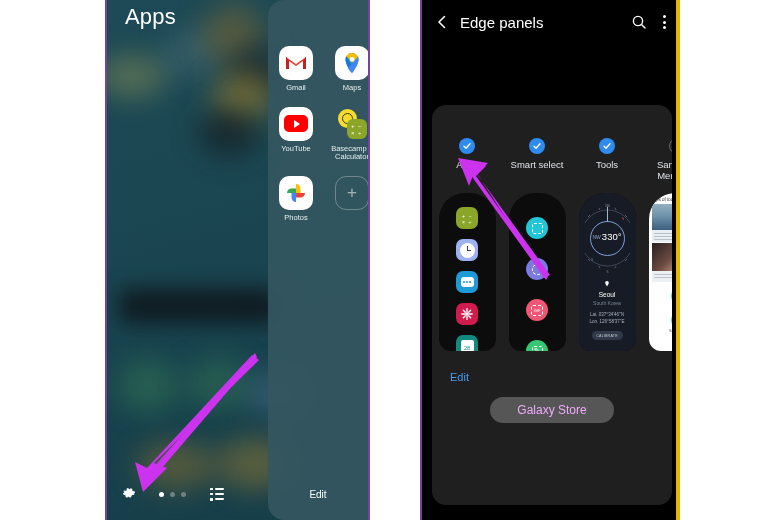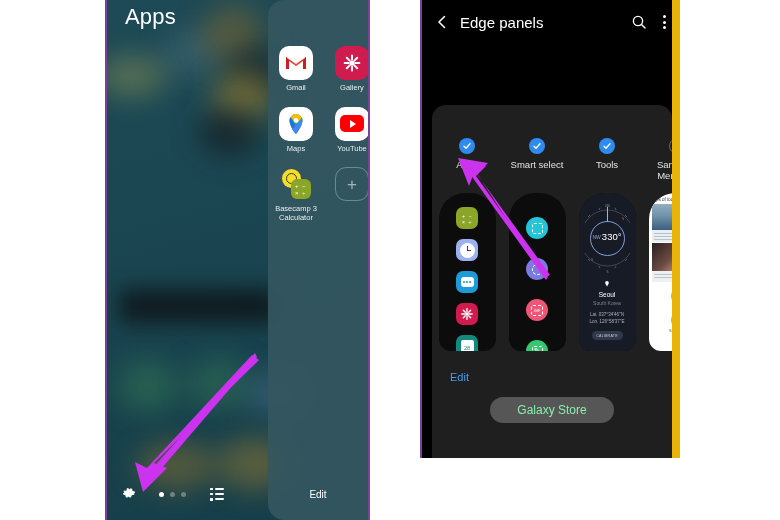--- a/index.html
+++ b/index.html
@@ -72,23 +72,23 @@
   .dots { display: flex; align-items: center; gap: 6px; margin-left: 22px; }
   .dot { width: 5px; height: 5px; border-radius: 50%; background: rgba(255,255,255,.32); }
   .dot.active { background: #fff; }
   .tb-list { margin-left: 24px; width: 15px; height: 13px; display: flex; flex-direction: column; justify-content: space-between; }
   .tb-list-row { display: flex; align-items: center; gap: 2.5px; }
   .tb-list-row i { display: block; width: 2.5px; height: 2.5px; background: #fff; border-radius: .5px; }
   .tb-list-row b { display: block; width: 9px; height: 2px; background: #fff; border-radius: 1px; }
 
   
   .phone-right {
-    position: absolute; left: 420px; top: 0; width: 260px; height: 458px;
+    position: absolute; left: 420px; top: 0; width: 260px; height: 520px;
     background: #000; overflow: hidden;
-    border-left: 2px solid #7b3f9d; border-right: 8px solid #eab308;
+    border-left: 2px solid #7b3f9d; border-right: 4px solid #eab308;
   }
   .r-header { position: absolute; left: 0; top: 0; width: 260px; height: 44px; display: flex; align-items: center; }
   .back-ic { margin-left: 12px; width: 16px; height: 16px; }
   .r-title { margin-left: 10px; font-size: 15px; color: #fff; }
   .hdr-right { margin-left: auto; display: flex; align-items: center; gap: 0; }
   .search-ic { width: 16px; height: 16px; margin-right: 16px; }
   .dots-v { margin-right: 16px; display: flex; flex-direction: column; gap: 2.5px; }
   .dots-v i { width: 3px; height: 3px; border-radius: 50%; background: #fff; display: block; }
 
   .on-bar {
@@ -160,21 +160,21 @@
   .mb-t1 { position: absolute; left: 0; top: 111px; width: 57px; text-align: center; font-size: 4px; color: #555; }
   .mb-b2 { position: absolute; left: 22px; top: 120px; width: 14px; height: 14px; border-radius: 50%; background: #5bc2e7; }
   .mb-t2 { position: absolute; left: 0; top: 135px; width: 57px; text-align: center; font-size: 4px; color: #555; }
   .line { position: absolute; background: #b9c2ca; height: 1px; }
 
   .edit-link { position: absolute; left: 18px; top: 266px; font-size: 11px; color: #4a9df0; }
   .store-btn {
     position: absolute; left: 58px; top: 292px; width: 124px; height: 26px;
     background: #565656; border-radius: 13px;
     display: flex; align-items: center; justify-content: center;
-    font-size: 12px; color: #86efac;
+    font-size: 12px; color: #f0abfc;
   }
 
   .arrow { position: absolute; pointer-events: none; }
 </style>
 </head>
 <body>
 
 <div class="canvas">
 
   <div class="phone-left">
@@ -202,38 +202,20 @@
               <path d="M2 3h20v12H2z" fill="#fff"></path>
               <path d="M2 3l10 7 10-7v2l-10 7L2 5z" fill="#ea4335"></path>
               <path d="M2 3v12h3V6.5L2 3z" fill="#c5221f"></path>
               <path d="M22 3v12h-3V6.5L22 3z" fill="#c5221f"></path>
             </svg>
           </div>
           <div class="app-label">Gmail</div>
         </div>
 
 
-        <div class="app-cell">
-          <div class="app-icon" style="background:#d01b4e;">
-            <svg width="20" height="20" viewBox="0 0 20 20">
-              <g fill="#fff">
-                <circle cx="10" cy="10" r="2.6"></circle>
-                <rect x="9" y="1.6" width="2" height="6" rx="1"></rect>
-                <rect x="9" y="12.4" width="2" height="6" rx="1"></rect>
-                <rect x="1.6" y="9" width="6" height="2" rx="1"></rect>
-                <rect x="12.4" y="9" width="6" height="2" rx="1"></rect>
-                <rect x="9" y="1.6" width="2" height="6" rx="1" transform="rotate(45 10 10)"></rect>
-                <rect x="9" y="12.4" width="2" height="6" rx="1" transform="rotate(45 10 10)"></rect>
-                <rect x="1.6" y="9" width="6" height="2" rx="1" transform="rotate(45 10 10)"></rect>
-                <rect x="12.4" y="9" width="6" height="2" rx="1" transform="rotate(45 10 10)"></rect>
-              </g>
-            </svg>
-          </div>
-          <div class="app-label">Gallery</div>
-        </div>
 
 
         <div class="app-cell">
           <div class="app-icon" style="background:#fff;">
             <svg width="20" height="22" viewBox="0 0 20 22">
               <path d="M10 1a6.5 6.5 0 00-6.5 6.5C3.5 13 10 21 10 21s6.5-8 6.5-13.5A6.5 6.5 0 0010 1z" fill="#34a853"></path>
               <path d="M10 1a6.5 6.5 0 00-5.6 3.2L14 13.6c1.7-2.9 2.5-5.2 2.5-6.1A6.5 6.5 0 0010 1z" fill="#fbbc04"></path>
               <path d="M16.1 4.6L5.6 15.9C7.9 19 10 21 10 21s6.5-8 6.5-13.5c0-1-.15-2-.4-2.9z" fill="#4285f4"></path>
               <path d="M4.4 4.2A6.5 6.5 0 003.5 7.5c0 2.6 1.4 5.8 2.8 8.2l3.1-3.3z" fill="#1a73e8"></path>
               <circle cx="10" cy="7.4" r="2.4" fill="#fff"></circle>
@@ -265,20 +247,31 @@
                       <text x="1" y="13">×</text>
                       <text x="8" y="13">÷</text>
                     </g>
                   </svg>
               </div>
             </div>
           </div>
           <div class="app-label">Basecamp 3 Calculator</div>
         </div>
 
+        <div class="app-cell">
+          <div class="app-icon" style="background:#fff;">
+            <svg width="22" height="22" viewBox="0 0 22 22">
+              <path d="M11 2c2.5 0 4.5 2 4.5 4.5V11H11z" fill="#fbbc04"></path>
+              <path d="M20 11c0 2.5-2 4.5-4.5 4.5H11V11z" fill="#ea4335"></path>
+              <path d="M11 20c-2.5 0-4.5-2-4.5-4.5V11H11z" fill="#4285f4"></path>
+              <path d="M2 11c0-2.5 2-4.5 4.5-4.5H11V11z" fill="#34a853"></path>
+            </svg>
+          </div>
+          <div class="app-label">Photos</div>
+        </div>
 
         <div class="app-cell">
           <div class="app-icon" style="background:transparent;border:1.2px solid rgba(255,255,255,.30);border-radius:11px;color:rgba(255,255,255,.55);font-size:17px;line-height:1;">+</div>
           <div class="app-label"></div>
         </div>
 
 
       </div>
       <div class="edge-edit">Edit</div>
     </div>

